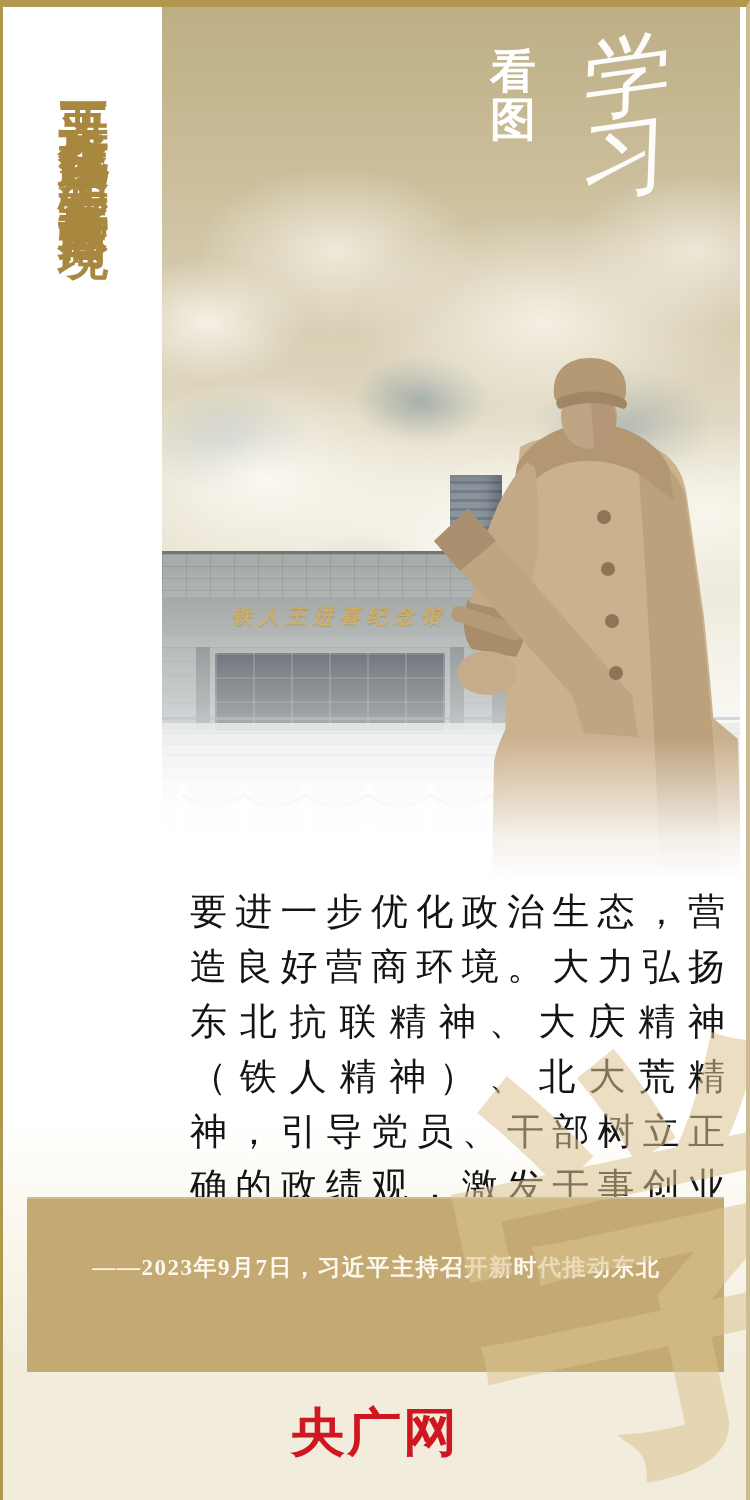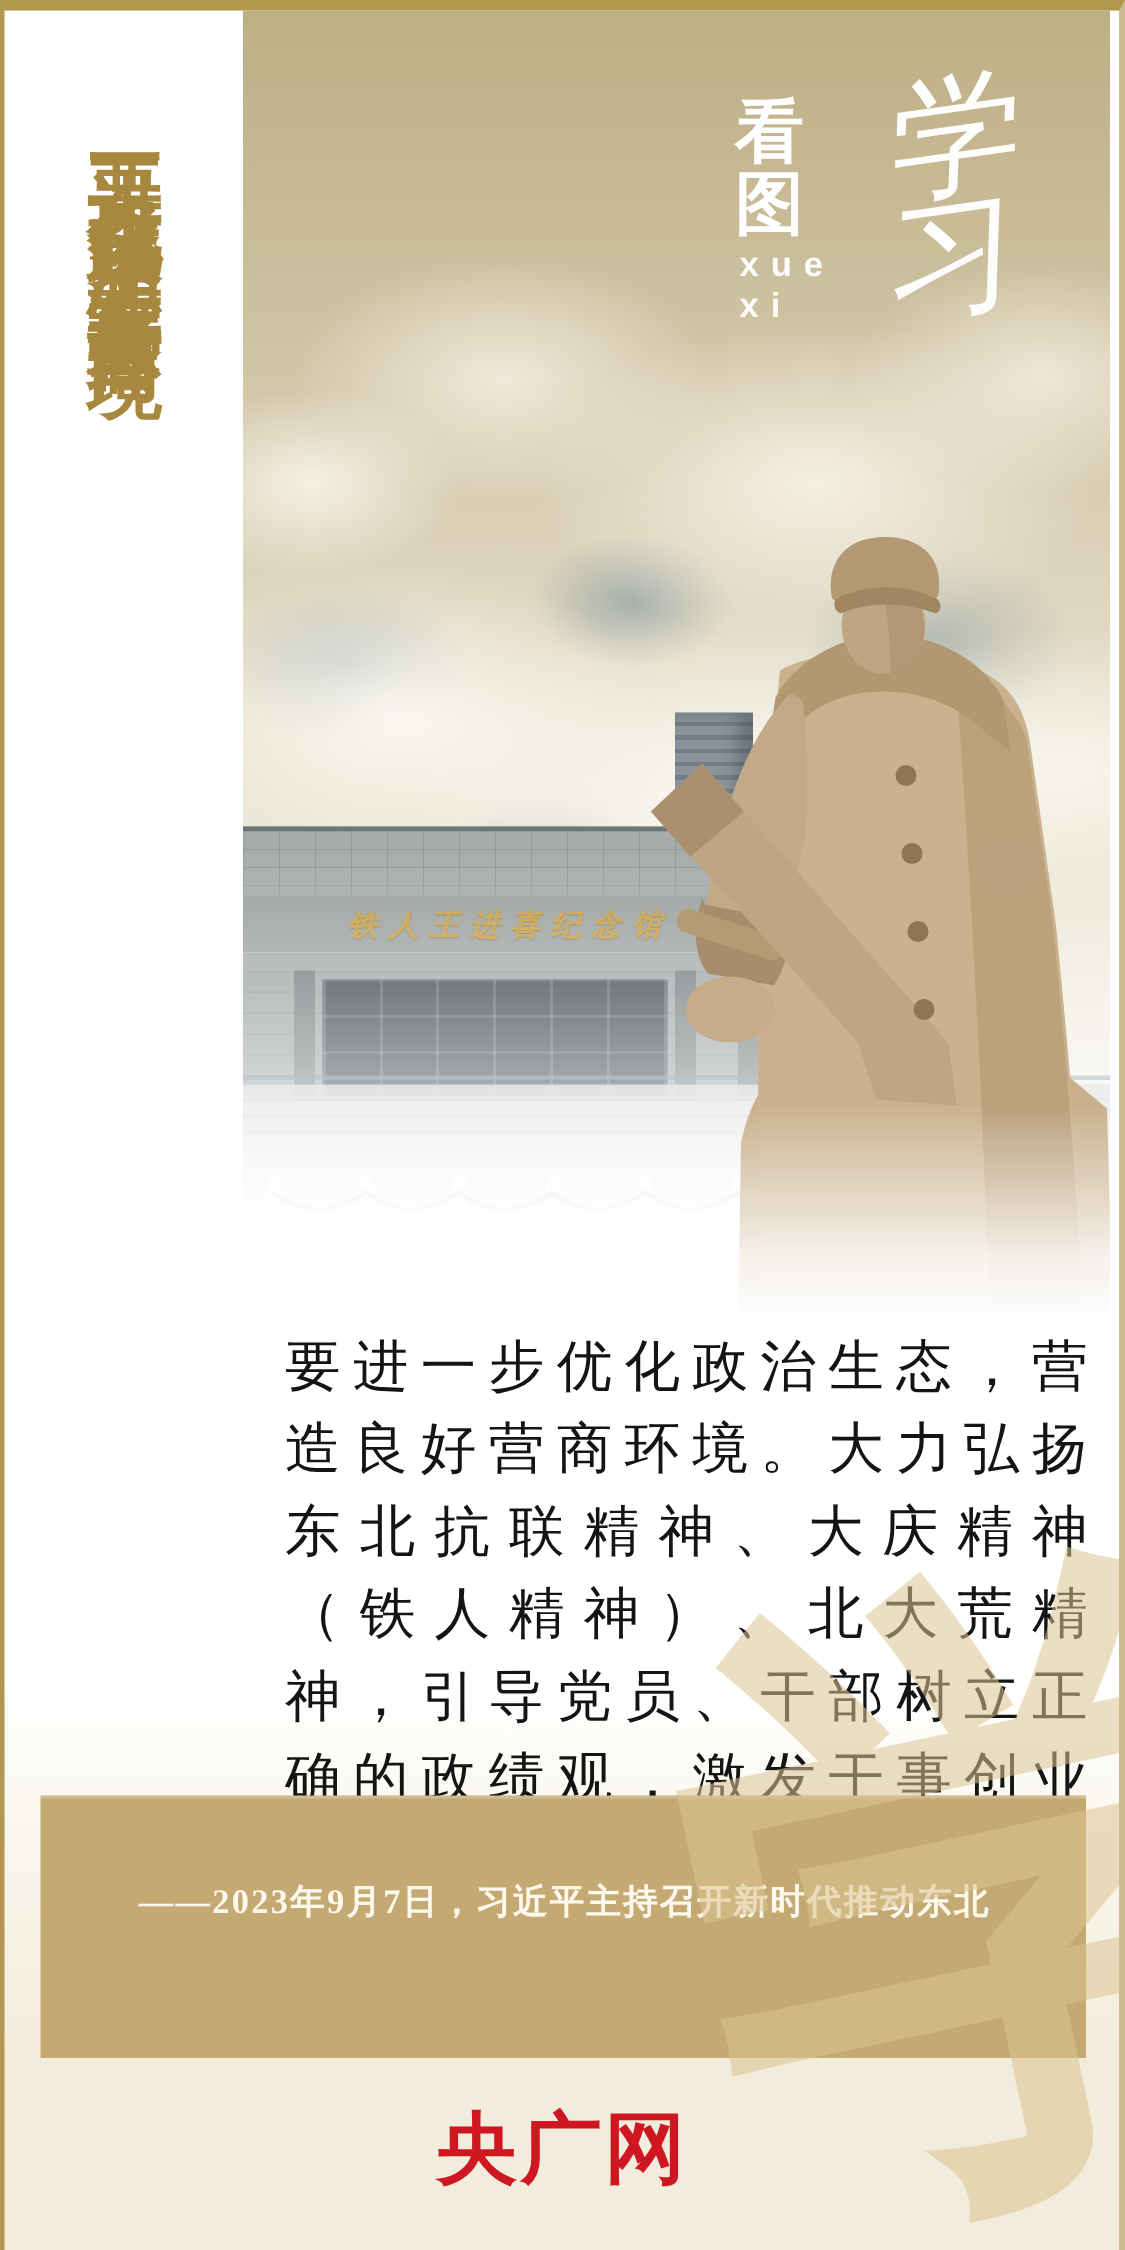--- a/index.html
+++ b/index.html
@@ -53,21 +53,21 @@
   .stairs{position:absolute;left:0;top:716px;width:100%;height:150px;
     background:repeating-linear-gradient(180deg,#cdd1d0 0 9px,#b9bebd 9px 11px);opacity:.85;}
   .fence{position:absolute;left:0;top:768px;}
   .mist-back{position:absolute;left:0;top:560px;width:100%;height:313px;
     background:linear-gradient(180deg,rgba(255,255,255,0) 0%,rgba(255,255,255,.5) 45%,rgba(255,255,255,.95) 78%,#fff 100%);}
   .statue{position:absolute;left:270px;top:110px;}
   .mist-front{position:absolute;left:0;top:730px;width:100%;height:143px;
     background:linear-gradient(180deg,rgba(255,255,255,0) 0%,rgba(255,255,255,.82) 70%,#fff 100%);}
   .tone{position:absolute;inset:0;background:linear-gradient(180deg,rgba(182,162,112,.20) 0%,rgba(182,162,112,0) 55%);}
   
-  .kantu-logo{position:absolute;left:328px;top:56px;display:flex;color:#fff;z-index:5;}
+  .kantu-logo{position:absolute;left:328px;top:40px;display:flex;color:#fff;z-index:5;}
   .kantu{font-family:"Liberation Sans","DejaVu Sans",sans-serif;font-weight:800;font-size:46px;letter-spacing:3px;line-height:1.05;}
   .pinyin{font-family:"Liberation Sans","DejaVu Sans",sans-serif;font-weight:700;font-size:23px;letter-spacing:8px;margin-top:3px;padding-left:3px;opacity:.96;}
   .calligraphy{font-size:88px;line-height:.9;margin-left:4px;margin-top:-14px;font-weight:500;
     transform:rotate(-8deg) skewX(-10deg);opacity:.97;}
   
   .v-col{position:absolute;left:6px;top:7px;width:156px;height:1130px;z-index:6;display:flex;justify-content:center;}
   .v-title{writing-mode:vertical-rl;font-size:50px;font-weight:700;letter-spacing:6px;
     color:#a8873f;margin-top:60px;line-height:156px;white-space:nowrap;}
   
   .body-text{position:absolute;left:190px;top:884px;width:540px;z-index:6;
@@ -151,21 +151,20 @@
       <circle cx="180" cy="504" r="7" fill="#8f7555"></circle>
       <circle cx="184" cy="556" r="7" fill="#8f7555"></circle>
     </svg>
 
     <div class="mist-front"></div>
     <div class="tone"></div>
 
     <div class="kantu-logo">
       <div>
         <div class="kantu">看图</div>
-        <div class="pinyin">xue xi</div>
       </div>
       <div class="calligraphy">学习</div>
     </div>
   </div>
 
   <div class="v-col">
     <div class="v-title">要进一步优化政治生态 营造良好营商环境</div>
   </div>
 
   <div class="body-text">要进一步优化政治生态，营造良好营商环境。大力弘扬东北抗联精神、大庆精神（铁人精神）、北大荒精神，引导党员、干部树立正确的政绩观，激发干事创业热情。</div>

